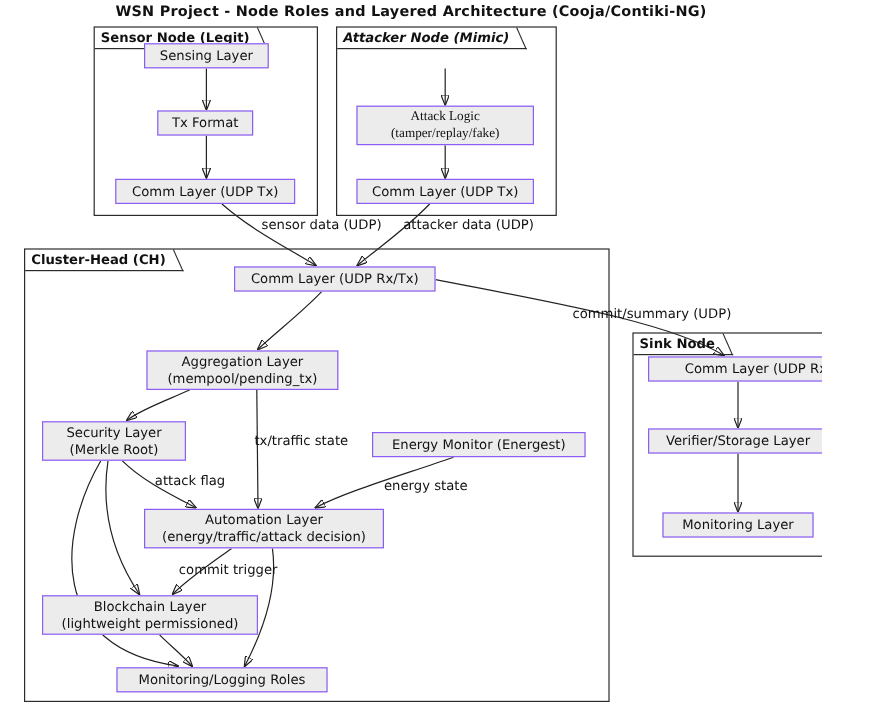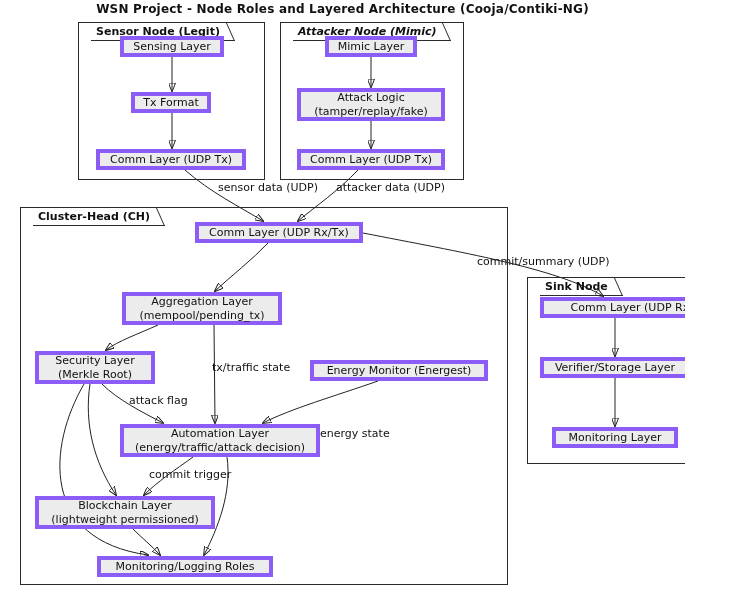--- a/index.html
+++ b/index.html
@@ -3,27 +3,27 @@
 <meta charset="utf-8">
 <style>
   html,body { margin:0; padding:0; background:#ffffff; }
   body { font-family:"DejaVu Sans","Liberation Sans",sans-serif; color:#111; }
   .canvas { position:relative; width:685px; height:601px; background:#fff; overflow:hidden; }
   .title { position:absolute; top:2px; left:0; width:100%; text-align:center;
            font-size:12px; font-weight:bold; letter-spacing:.2px; z-index:5; }
   .edges { position:absolute; left:0; top:0; width:745px; height:601px; z-index:1; }
   .edges path, .edges line { fill:none; stroke:#222; stroke-width:1; }
   .container-box { position:absolute; border:1px solid #2b2b2b; background:transparent; z-index:2; }
-  .ctab { position:absolute; top:0; left:12px; font-size:11px; font-weight:bold;
+  .ctab { position:absolute; top:0; left:0; font-size:11px; font-weight:bold;
           padding:2px 22px 3px 5px; white-space:nowrap; }
   .ctab .diag { position:absolute; right:11px; top:0; height:100%; width:1px;
                 background:#2b2b2b; transform:skewX(24deg); }
   .ctab .base { position:absolute; left:0; bottom:0; width:calc(100% - 7px); height:1px;
                 background:#2b2b2b; }
-  .node { position:absolute; background:#ececec; border:4px solid #8b5cf6; box-sizing:border-box;
+  .node { position:absolute; background:#ececec; border:1px solid #8b5cf6; box-sizing:border-box;
           display:flex; flex-direction:column; align-items:center; justify-content:center;
           font-size:11px; line-height:1.25; text-align:center; z-index:3; white-space:nowrap; }
   .elabel { position:absolute; font-size:11px; z-index:4; white-space:nowrap; }
 </style>
 </head>
 <body>
 
 <div class="canvas">
 
   <div class="title">WSN Project - Node Roles and Layered Architecture (Cooja/Contiki-NG)</div>
@@ -90,24 +90,21 @@
   <div class="node" style="left:120px; top:36px; width:104px; height:21px;">
     <span>Sensing Layer</span>
   </div>
   <div class="node" style="left:131px; top:92px; width:80px; height:21px;">
     <span>Tx Format</span>
   </div>
   <div class="node" style="left:96px; top:149px; width:150px; height:21px;">
     <span>Comm Layer (UDP Tx)</span>
   </div>
 
-  <div class="node" style="left:325px; top:36px; width:92px; height:21px;">
-    <span>Mimic Layer</span>
-  </div>
-  <div class="node" style="left:297px; top:88px; width:148px; height:33px;">
+  <div class="node" style="left:297px; top:88px; width:148px; height:33px;font-family:Liberation Serif, serif;">
     <span>Attack Logic</span>
     <span>(tamper/replay/fake)</span>
   </div>
   <div class="node" style="left:297px; top:149px; width:148px; height:21px;">
     <span>Comm Layer (UDP Tx)</span>
   </div>
 
   <div class="node" style="left:195px; top:222px; width:168px; height:21px;">
     <span>Comm Layer (UDP Rx/Tx)</span>
   </div>
@@ -142,16 +139,16 @@
   </div>
   <div class="node" style="left:552px; top:427px; width:126px; height:21px;">
     <span>Monitoring Layer</span>
   </div>
 
   <div class="elabel" style="left:218px; top:181px;">sensor data (UDP)</div>
   <div class="elabel" style="left:336px; top:181px;">attacker data (UDP)</div>
   <div class="elabel" style="left:477px; top:255px;">commit/summary (UDP)</div>
   <div class="elabel" style="left:212px; top:361px;">tx/traffic state</div>
   <div class="elabel" style="left:129px; top:394px;">attack flag</div>
-  <div class="elabel" style="left:320px; top:398px;margin-top:29px;">energy state</div>
+  <div class="elabel" style="left:320px; top:398px;">energy state</div>
   <div class="elabel" style="left:149px; top:468px;">commit trigger</div>
 
 </div>
 
 </body></html>

